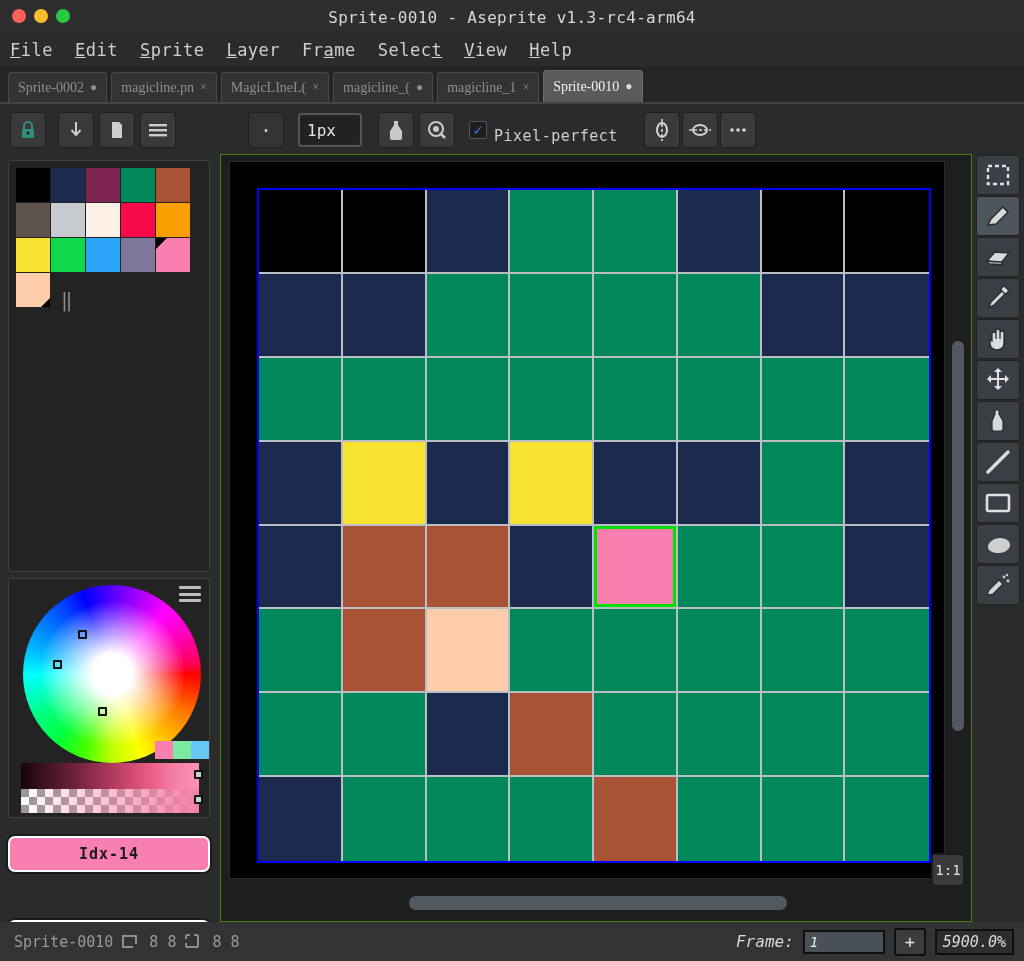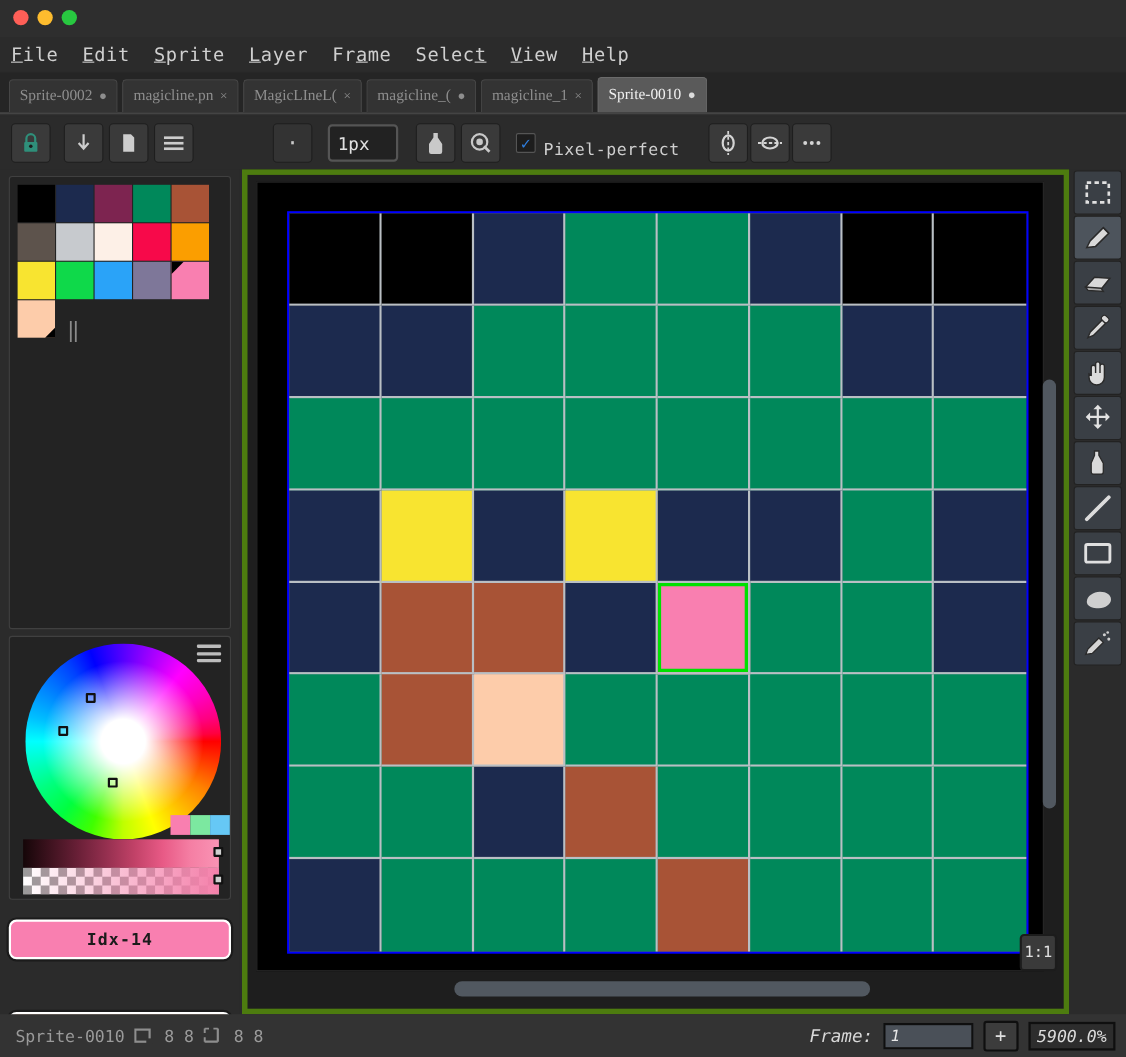--- a/index.html
+++ b/index.html
@@ -129,21 +129,21 @@
     border:2px solid #ffffff; display:flex;align-items:center;justify-content:center;
     color:#1b1b1b; font-size:15px; font-weight:bold; letter-spacing:1px;
     font-family:"DejaVu Sans Mono","Liberation Mono",monospace;
     box-shadow:0 0 0 2px #1b1b1b;
   }
   #idx-fg{ top:682px; }
   #idx-bg{ top:766px; }
   
   #editor{
     position:absolute;left:220px;top:154px;width:752px;height:768px;
-    background:#1e1e1e; border:5px solid #4d7c0f;
+    background:#1e1e1e; border:1px solid #4d7c0f;
   }
   #canvas-frame{
     position:absolute;left:8px;top:6px;width:716px;height:718px;background:#000;
     border:1px solid #2a2a2a;
   }
   #grid{
     position:absolute; left:29px; top:28px; width:670px; height:671px;
     display:grid; grid-template-columns:repeat(8,1fr); grid-template-rows:repeat(8,1fr);
     gap:0; background:#b9bfc4;
     outline:2px solid #0000ff;
@@ -186,20 +186,21 @@
 </style>
 </head>
 <body>
 
 <div id="titlebar">
   <div id="traffic">
     <span class="dot red"></span>
     <span class="dot yellow"></span>
     <span class="dot green"></span>
   </div>
+  <div id="window-title">Sprite-0010 - Aseprite v1.3-rc4-arm64</div>
 </div>
 
 <div id="menubar">
   <span class="menu-item"><span class="u">F</span>ile</span>
   <span class="menu-item"><span class="u">E</span>dit</span>
   <span class="menu-item"><span class="u">S</span>prite</span>
   <span class="menu-item"><span class="u">L</span>ayer</span>
   <span class="menu-item">Fr<span class="u">a</span>me</span>
   <span class="menu-item">Selec<span class="u">t</span></span>
   <span class="menu-item"><span class="u">V</span>iew</span>

